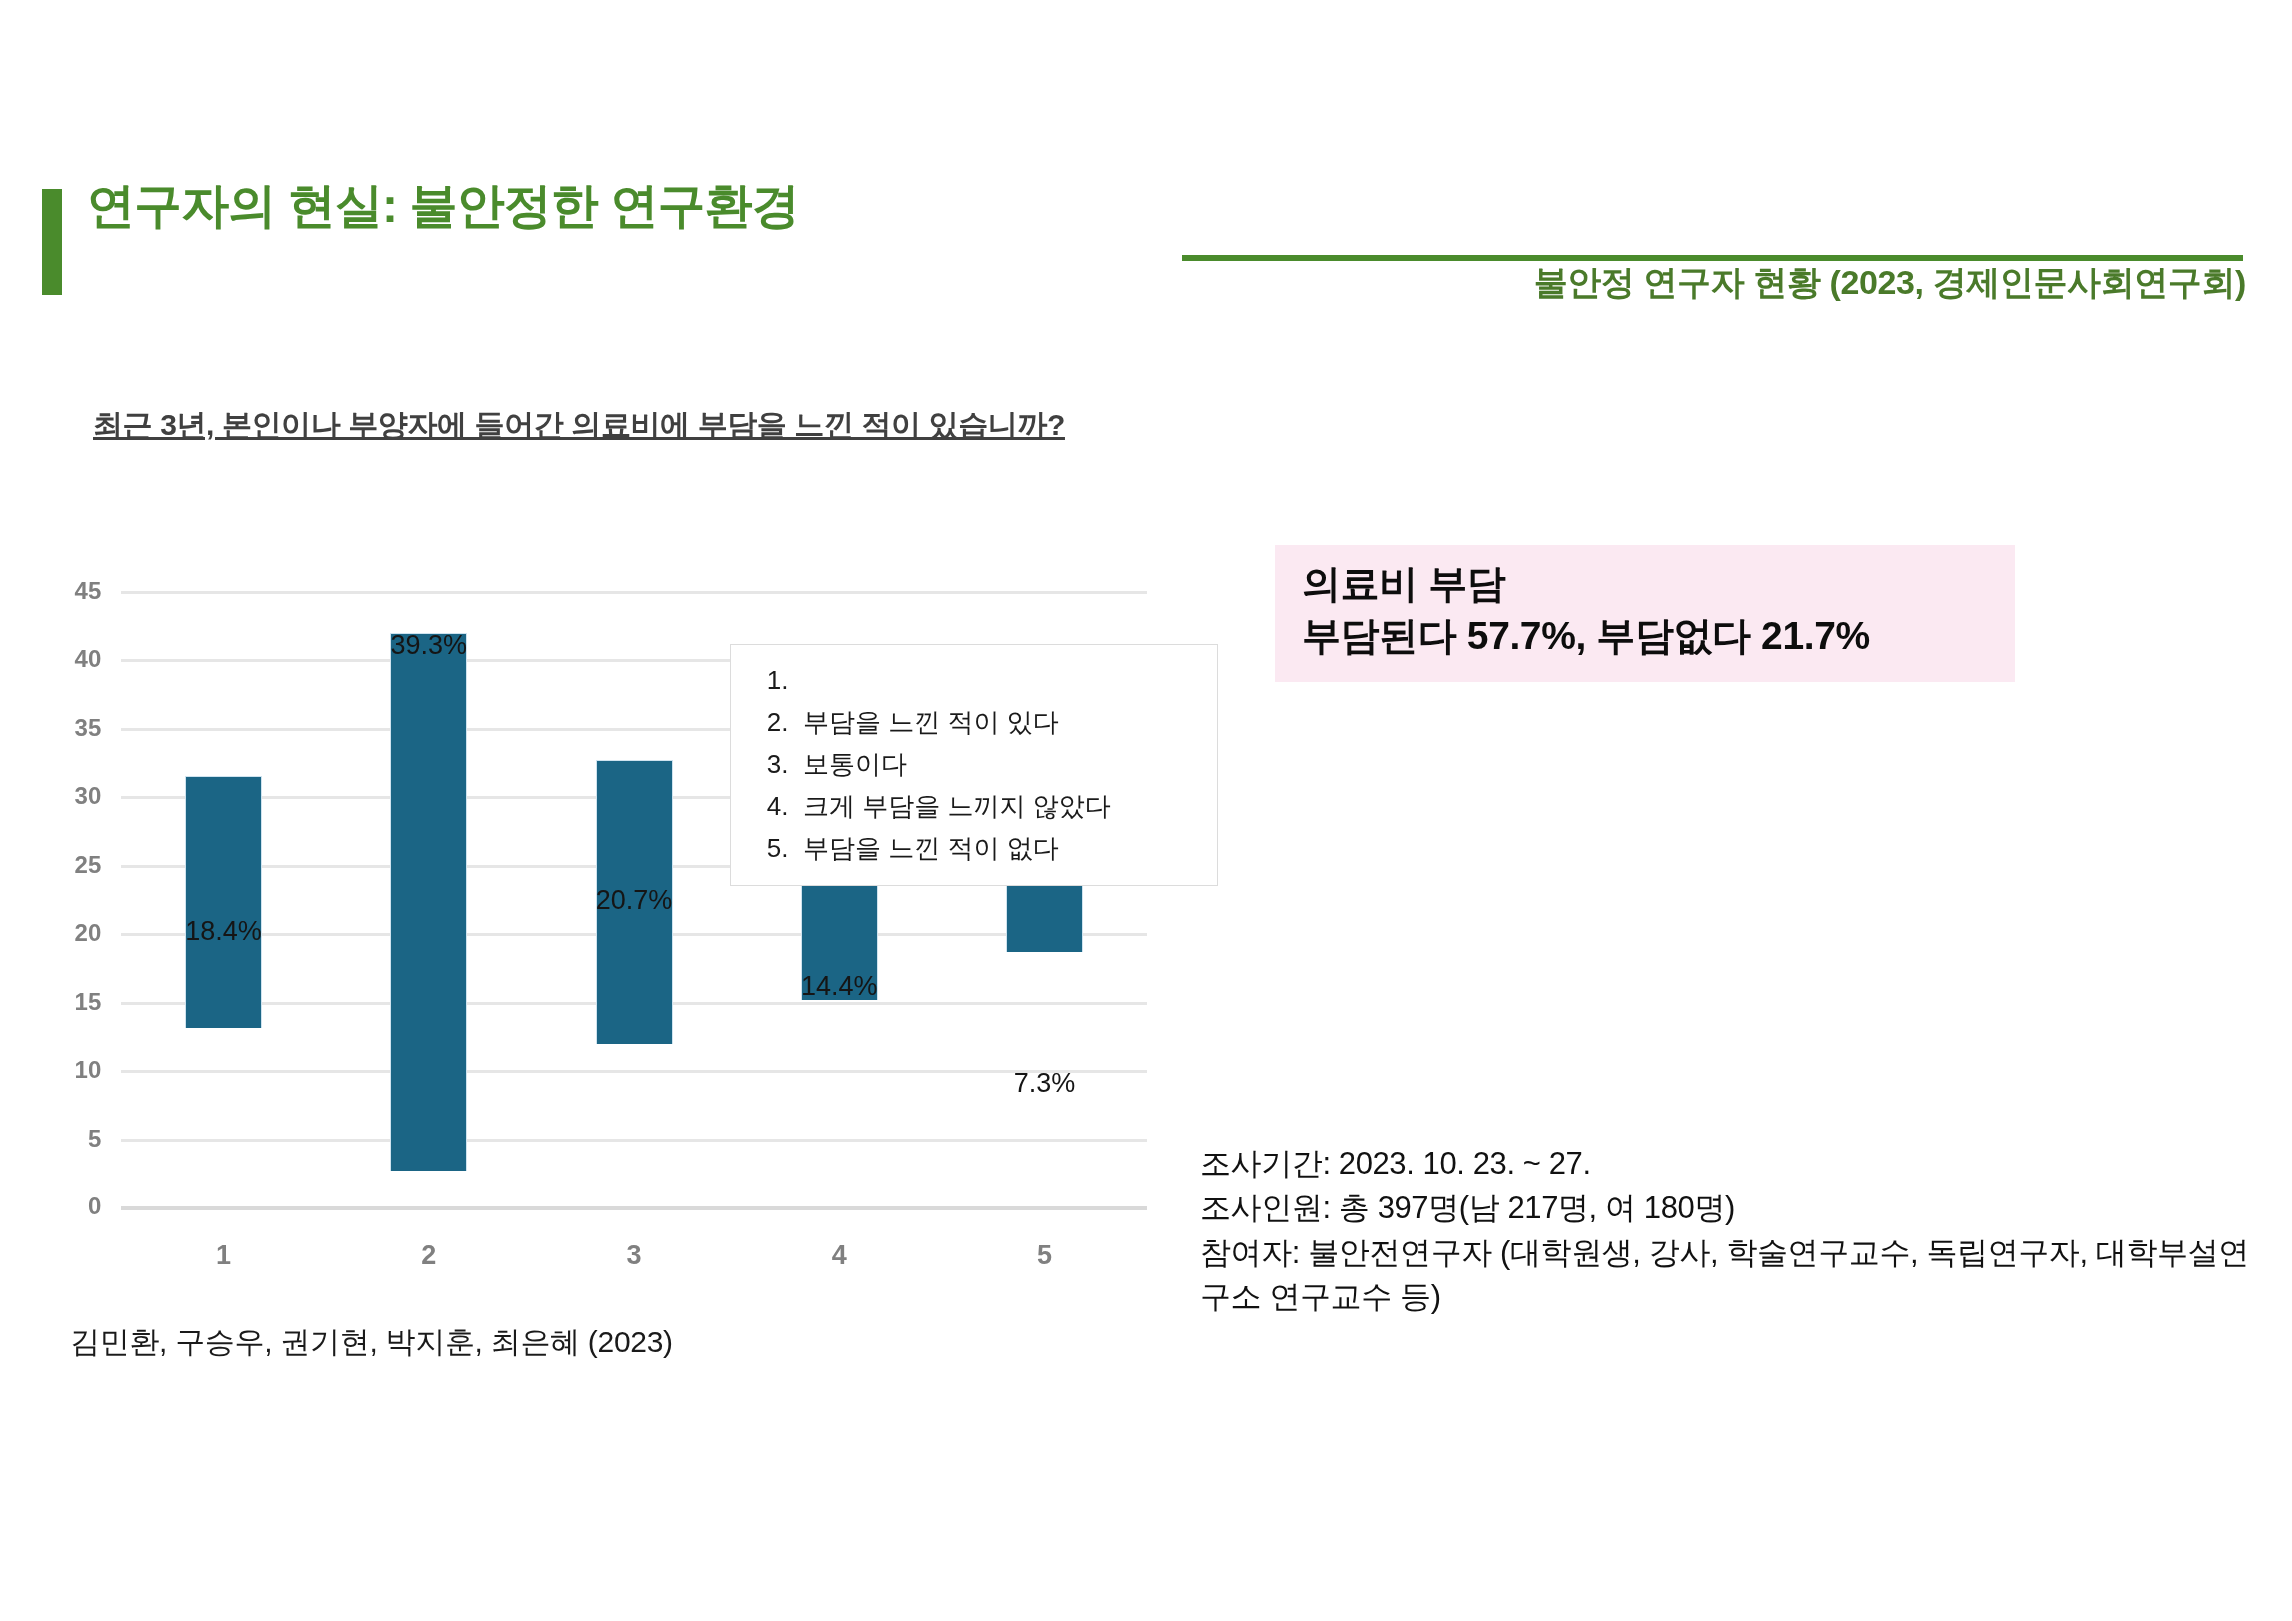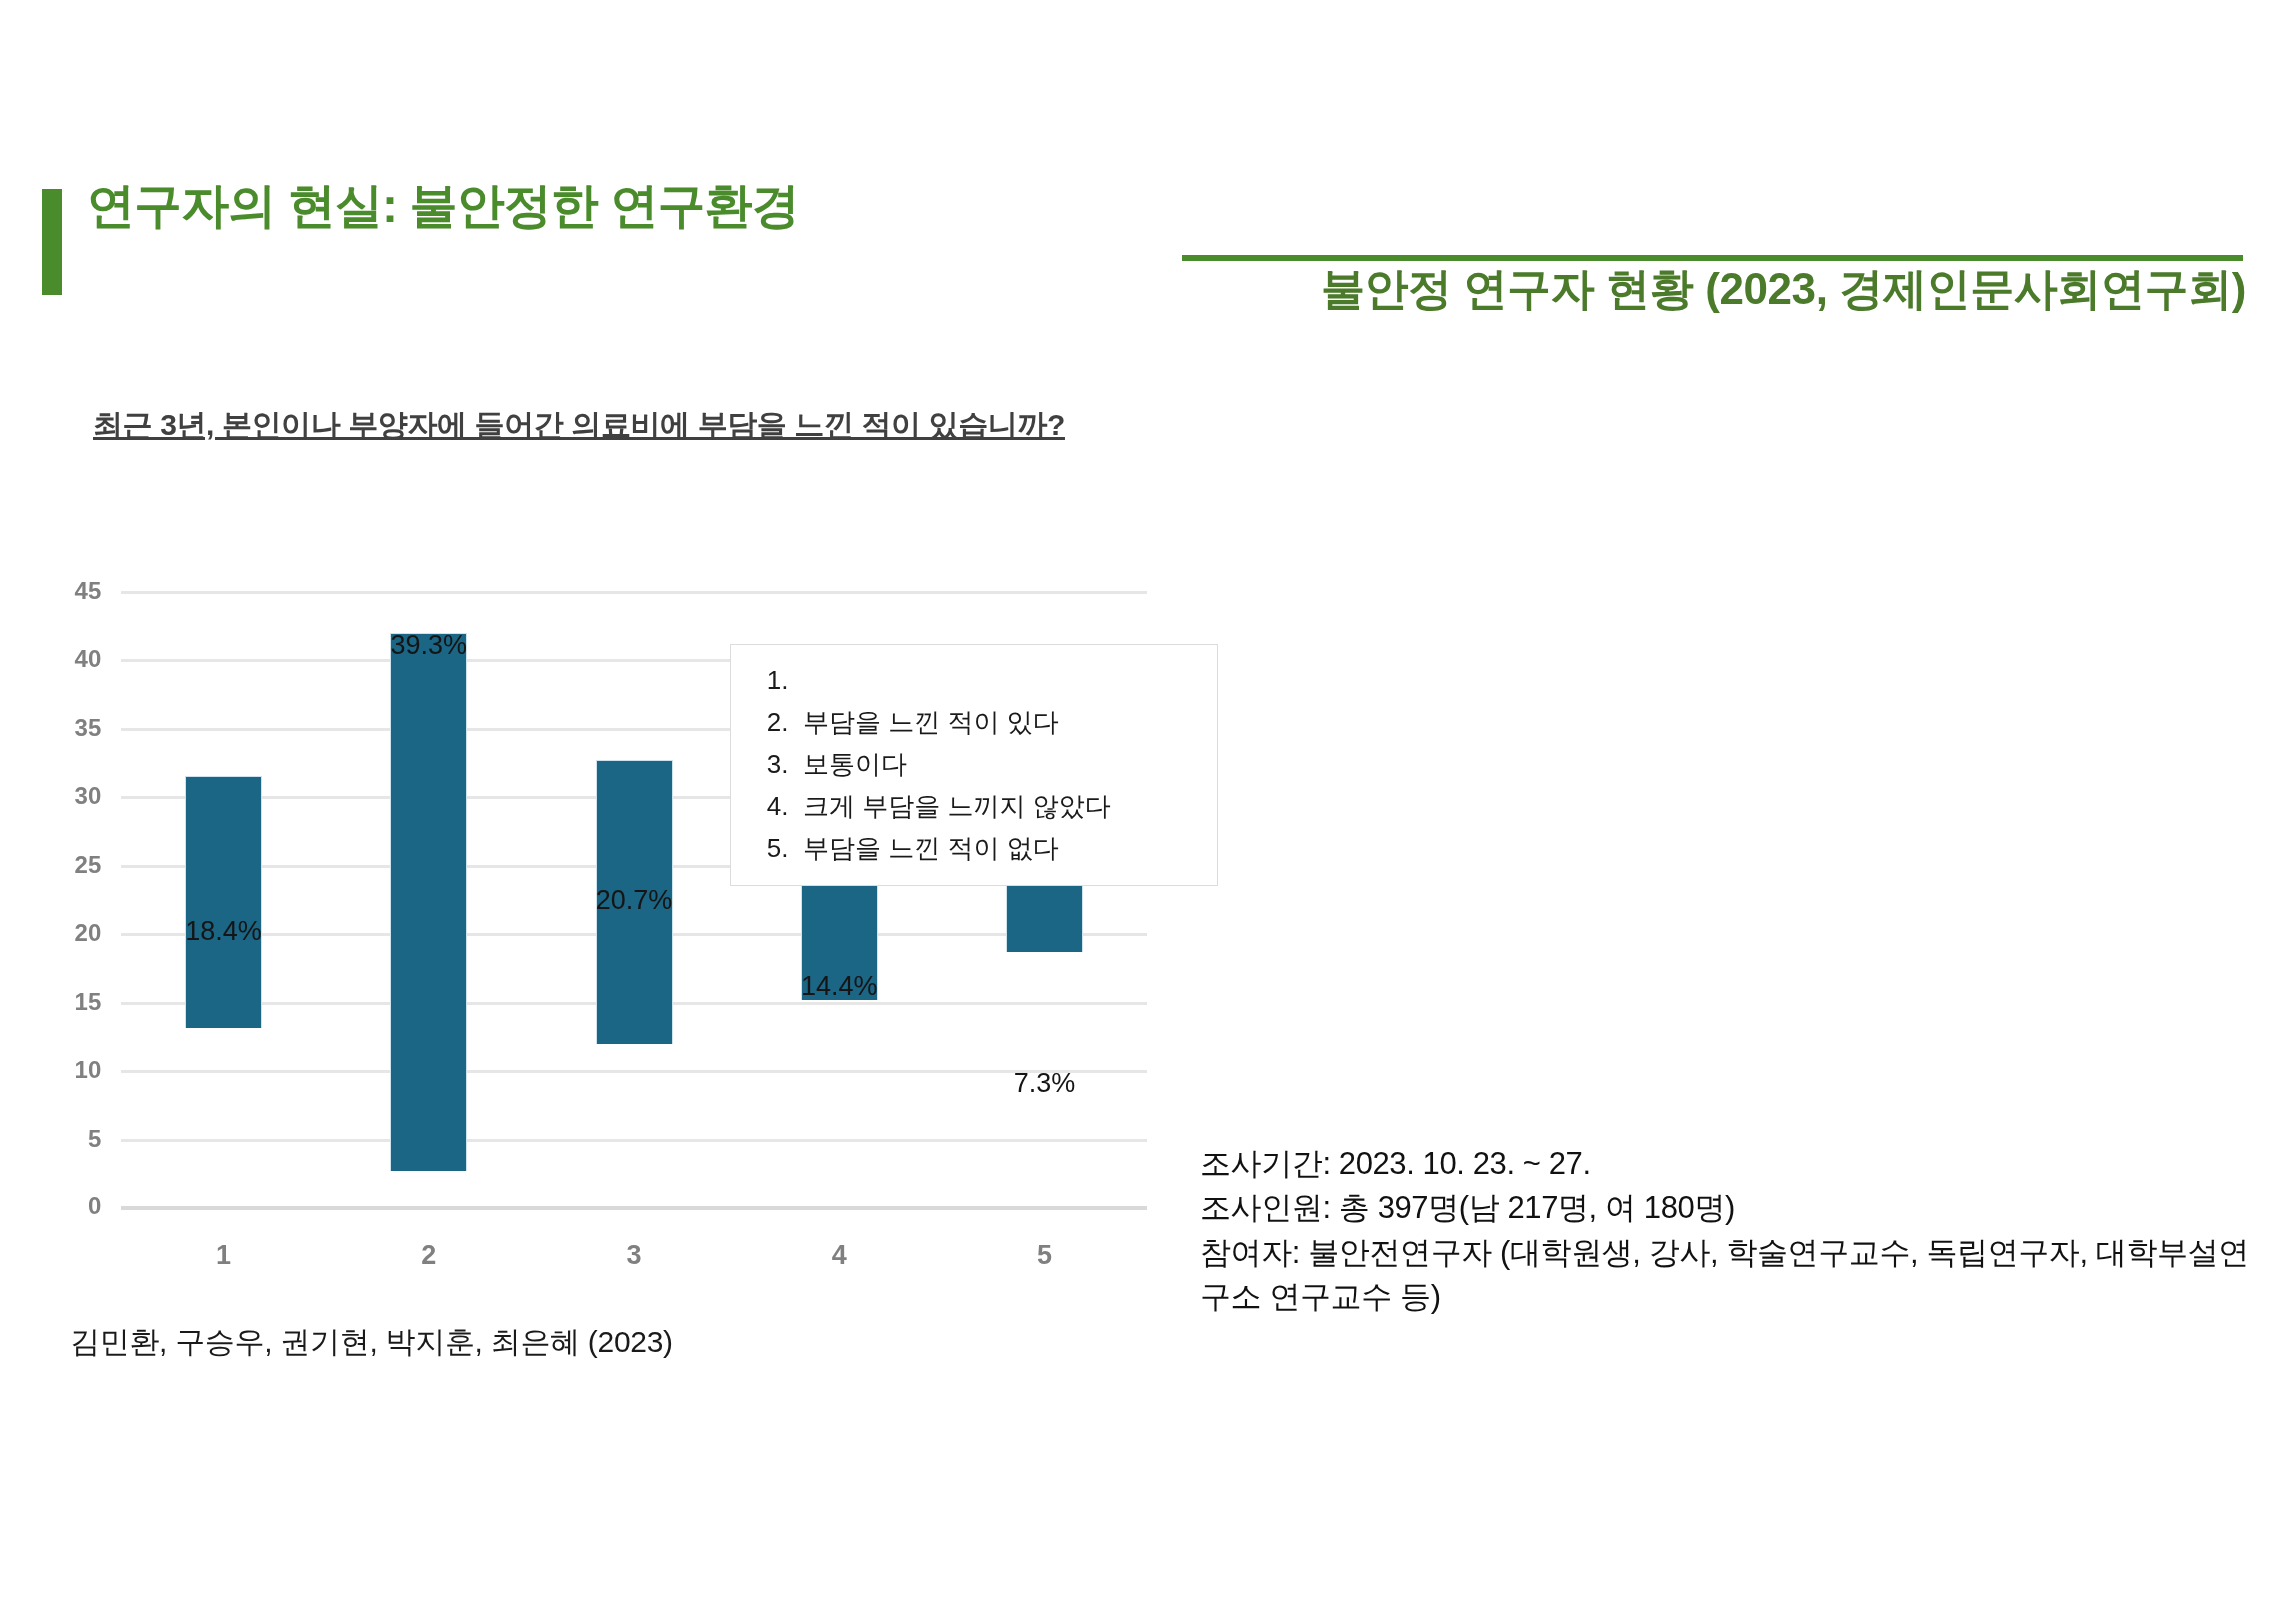--- a/index.html
+++ b/index.html
@@ -51,21 +51,21 @@
     left: 1182px;
     top: 79px;
     width: 1061px;
     height: 6.3px;
     background: #4a8b2c;
   }
   .header-caption {
     position: absolute;
     right: 47px;
     top: 260px;
-    font-size: 44px;
+    font-size: 34px;
     font-weight: bold;
     color: #4a7a2a;
     white-space: nowrap;
     letter-spacing: -0.4px;
   }
 
   
   .question {
     position: absolute;
     left: 93px;
@@ -337,20 +337,24 @@
           <span class="legend-num">5.</span>
           <span class="legend-text">부담을 느낀 적이 없다</span>
         </div>
       </div>
 
     </div>
   </div>
 
   <div class="citation">김민환, 구승우, 권기현, 박지훈, 최은혜 (2023)</div>
 
+  <div class="callout">
+    <div class="callout-line1">의료비 부담</div>
+    <div class="callout-line2">부담된다 57.7%, 부담없다 21.7%</div>
+  </div>
 
   <div class="survey-meta">
     <div>조사기간: 2023. 10. 23. ~ 27.</div>
     <div>조사인원: 총 397명(남 217명, 여 180명)</div>
     <div class="wrap2">참여자: 불안전연구자 (대학원생, 강사, 학술연구교수, 독립연구자, 대학부설연구소 연구교수 등)</div>
   </div>
 
 </div>
 
 

